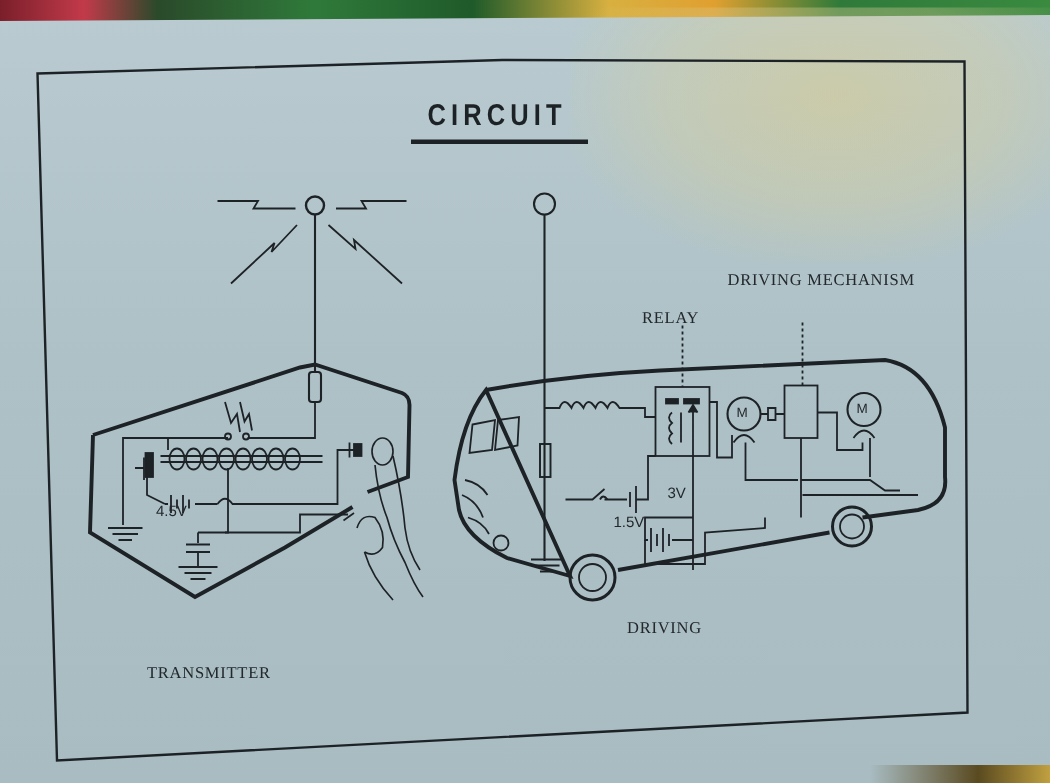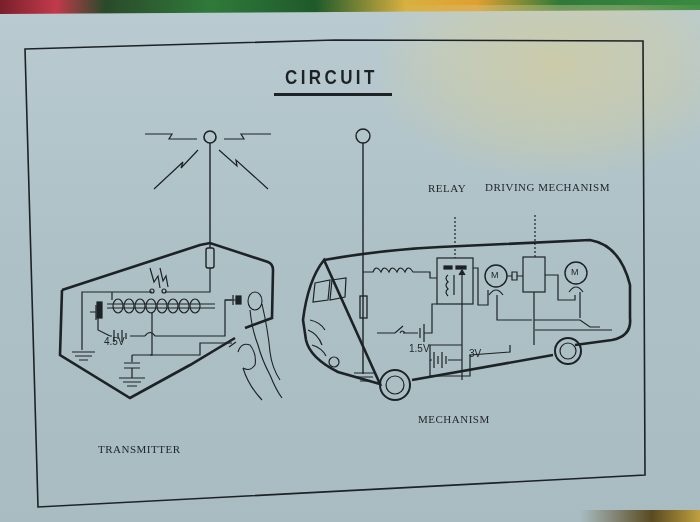--- a/index.html
+++ b/index.html
@@ -133,24 +133,24 @@
     <path d="M400 333 Q402 329 405 333"></path>
     <path d="M448 345 L462 345 M455 345 L430 345 L430 360 L432 360"></path>
     <path d="M434 352 L434 368 M438 356 L438 364 M442 352 L442 368 M446 356 L446 364 M448 360 L462 360"></path>
     <path d="M430 360 L430 376 L470 376 L470 355 L510 352 L510 345"></path>
   </g>
 </svg>
 
 <div class="title">CIRCUIT</div>
 <div class="title-rule"></div>
 
-<div class="label" style="left:428px;top:182px;text-align:right;">RELAY</div>
+<div class="label" style="left:428px;top:206px;text-align:right;">RELAY</div>
 <div class="label" style="left:485px;top:181px;">DRIVING MECHANISM</div>
 
 <div class="small" style="left:491px;top:270px;font-size:9px;">M</div>
 <div class="small" style="left:571px;top:267px;font-size:9px;">M</div>
 
 <div class="small" style="left:104px;top:336px;">4.5V</div>
 <div class="small" style="left:409px;top:343px;text-align:right;">1.5V</div>
-<div class="small" style="left:445px;top:348px;margin-left:24px;">3V</div>
+<div class="small" style="left:445px;top:324px;">3V</div>
 
 <div class="label" style="left:98px;top:427px;margin-top:16px;">TRANSMITTER</div>
-<div class="label" style="left:418px;top:413px;">MECHANISM</div>
+<div class="label" style="left:418px;top:413px;">DRIVING</div>
 
 </body></html>

